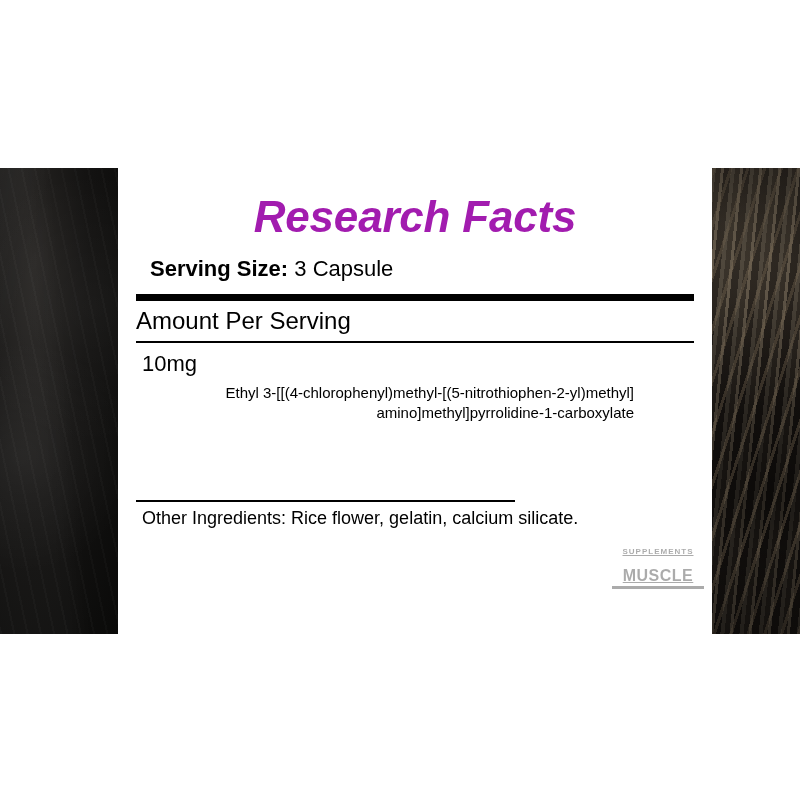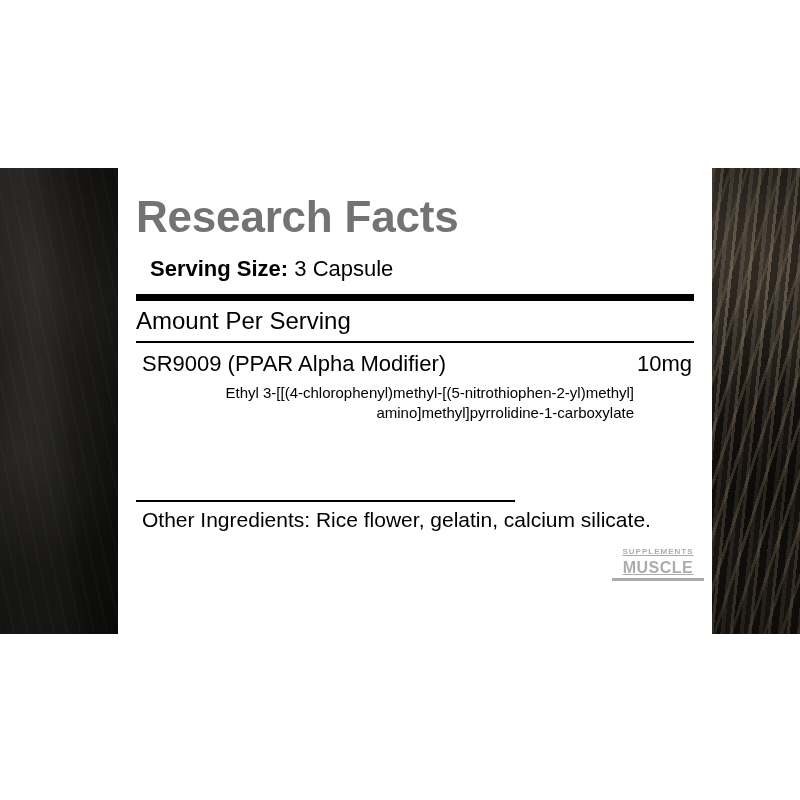--- a/index.html
+++ b/index.html
@@ -103,26 +103,27 @@
   }
 
   .label-inner {
     position: absolute;
     left: 18px;
     right: 18px;
     top: 4px;
   }
 
   .title {
-    text-align: left;
+    text-align: center;
     font-size: 44px;
     font-weight: bold;
     letter-spacing: -0.2px;
     margin: 20px 0 14px 0;
-    color: #737373;
+    color: #a21caf;
+    font-style: italic;
   }
 
   .serving-line {
     font-size: 22px;
     margin: 0 0 2px 0;
     padding-left: 6px;
     white-space: nowrap;
   }
   .serving-line .lbl {
     font-weight: bold;
@@ -167,21 +168,21 @@
 
   .chem-name {
     font-size: 15px;
     line-height: 1.35;
     padding: 6px 10px 0 18px;
     max-width: 480px;
     text-align: right;
   }
 
   .other-ingredients {
-    font-size: 21px;
+    font-size: 18px;
     line-height: 1.18;
     padding: 0 0 0 6px;
     max-width: 540px;
   }
 
   
   .watermark {
     position: absolute;
     left: 612px;
     top: 548px;
@@ -195,21 +196,21 @@
   }
   .watermark .wm-top {
     font-size: 8px;
     font-weight: bold;
     letter-spacing: 1px;
   }
   .watermark .wm-bottom {
     font-size: 16px;
     font-weight: bold;
     letter-spacing: 0.5px;
-    margin-top: 4px;
+    margin-top: 12px;
   }
   .watermark .wm-bar {
     height: 3px;
     background: #3a3a3a;
     margin-top: 2px;
   }
 </style>
 </head>
 <body>
 
@@ -234,21 +235,20 @@
       </div>
 
 
       <div class="rule-thick"></div>
 
       <div class="amount-per-serving">Amount Per Serving</div>
 
       <div class="rule-thin"></div>
 
       <div class="ingredient-row">
-        <span class="ingredient-name">SR9009 (PPAR Alpha Modifier)</span>
         <span class="ingredient-amount">10mg</span>
       </div>
 
       <div class="chem-name">Ethyl 3-[[(4-chlorophenyl)methyl-[(5-nitrothiophen-2-yl)methyl] amino]methyl]pyrrolidine-1-carboxylate</div>
 
       <div style="height:68px"></div>
 
       <div class="rule-short"></div>
 
       <div class="other-ingredients">Other Ingredients: Rice flower, gelatin, calcium silicate.</div>

